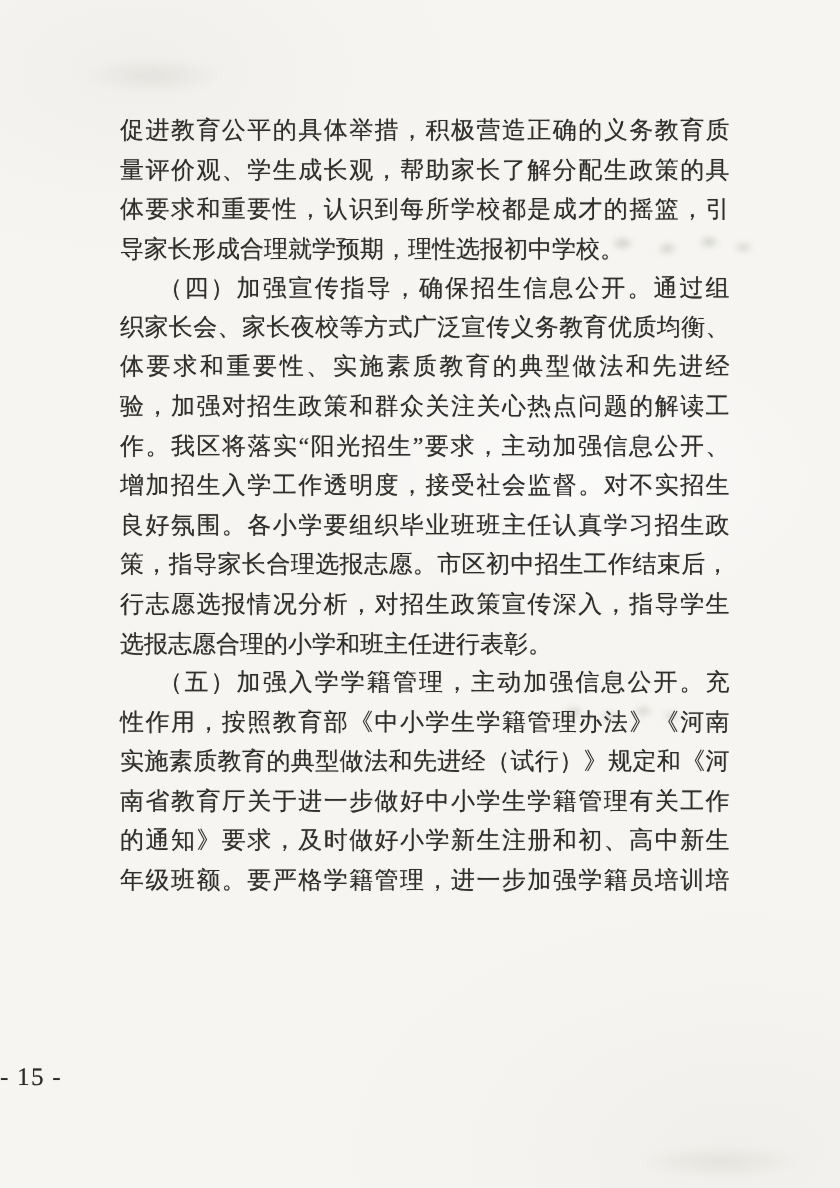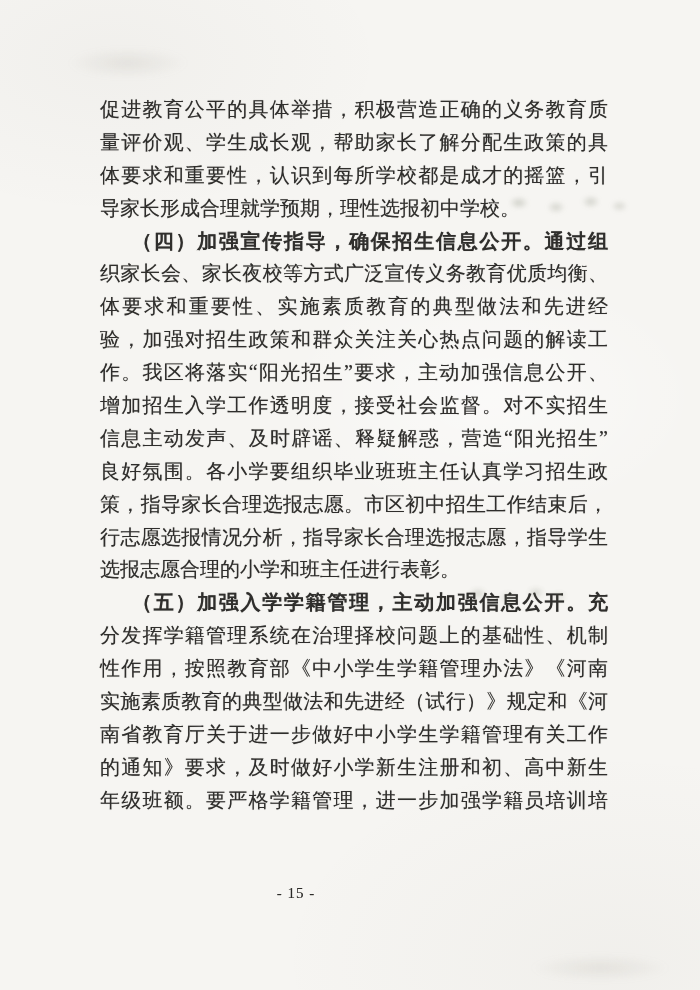--- a/index.html
+++ b/index.html
@@ -31,32 +31,31 @@
     text-shadow: 0 0 0.7px rgba(60, 58, 54, 0.55);
   }
   .line {
     height: 32.9px;
     text-align: justify;
     text-align-last: justify;
     overflow: visible;
   }
   .line.indent {
     text-indent: 1.6em;
-    font-weight: bold;
   }
   .line.para-end {
     text-align-last: left;
   }
   .pagenum {
     position: absolute;
     top: 885px;
     left: 0;
     width: 592px;
-    text-align: center;
-    font-size: 15px;
+    text-align: left;
+    font-size: 21px;
     letter-spacing: 1px;
     color: #2b2a28;
     text-shadow: 0 0 0.6px rgba(60, 58, 54, 0.5);
   }
   
   .bleed {
     position: absolute;
     filter: blur(2px);
     background:
       radial-gradient(ellipse 14px 9px at 12% 40%, rgba(110,115,95,0.30), transparent 70%),
@@ -85,27 +84,25 @@
     <div class="line">促进教育公平的具体举措，积极营造正确的义务教育质</div>
     <div class="line">量评价观、学生成长观，帮助家长了解分配生政策的具</div>
     <div class="line">体要求和重要性，认识到每所学校都是成才的摇篮，引</div>
     <div class="line para-end">导家长形成合理就学预期，理性选报初中学校。</div>
     <div class="line indent">（四）加强宣传指导，确保招生信息公开。通过组</div>
     <div class="line">织家长会、家长夜校等方式广泛宣传义务教育优质均衡、</div>
     <div class="line">体要求和重要性、实施素质教育的典型做法和先进经</div>
     <div class="line">验，加强对招生政策和群众关注关心热点问题的解读工</div>
     <div class="line">作。我区将落实“阳光招生”要求，主动加强信息公开、</div>
     <div class="line">增加招生入学工作透明度，接受社会监督。对不实招生</div>
-    <div class="line">信息主动发声、及时辟谣、释疑解惑，营造“阳光招生”</div>
     <div class="line">良好氛围。各小学要组织毕业班班主任认真学习招生政</div>
     <div class="line">策，指导家长合理选报志愿。市区初中招生工作结束后，</div>
-    <div class="line">行志愿选报情况分析，指导家长合理选报志愿，指导学生</div>
+    <div class="line">行志愿选报情况分析，对招生政策宣传深入，指导学生</div>
     <div class="line para-end">选报志愿合理的小学和班主任进行表彰。</div>
     <div class="line indent">（五）加强入学学籍管理，主动加强信息公开。充</div>
-    <div class="line">分发挥学籍管理系统在治理择校问题上的基础性、机制</div>
     <div class="line">性作用，按照教育部《中小学生学籍管理办法》《河南</div>
     <div class="line">实施素质教育的典型做法和先进经（试行）》规定和《河</div>
     <div class="line">南省教育厅关于进一步做好中小学生学籍管理有关工作</div>
     <div class="line">的通知》要求，及时做好小学新生注册和初、高中新生</div>
     <div class="line">年级班额。要严格学籍管理，进一步加强学籍员培训培</div>
   </div>
 
   <div class="bleed b1"></div>
   <div class="bleed b2"></div>
   <div class="smudge s2"></div>

